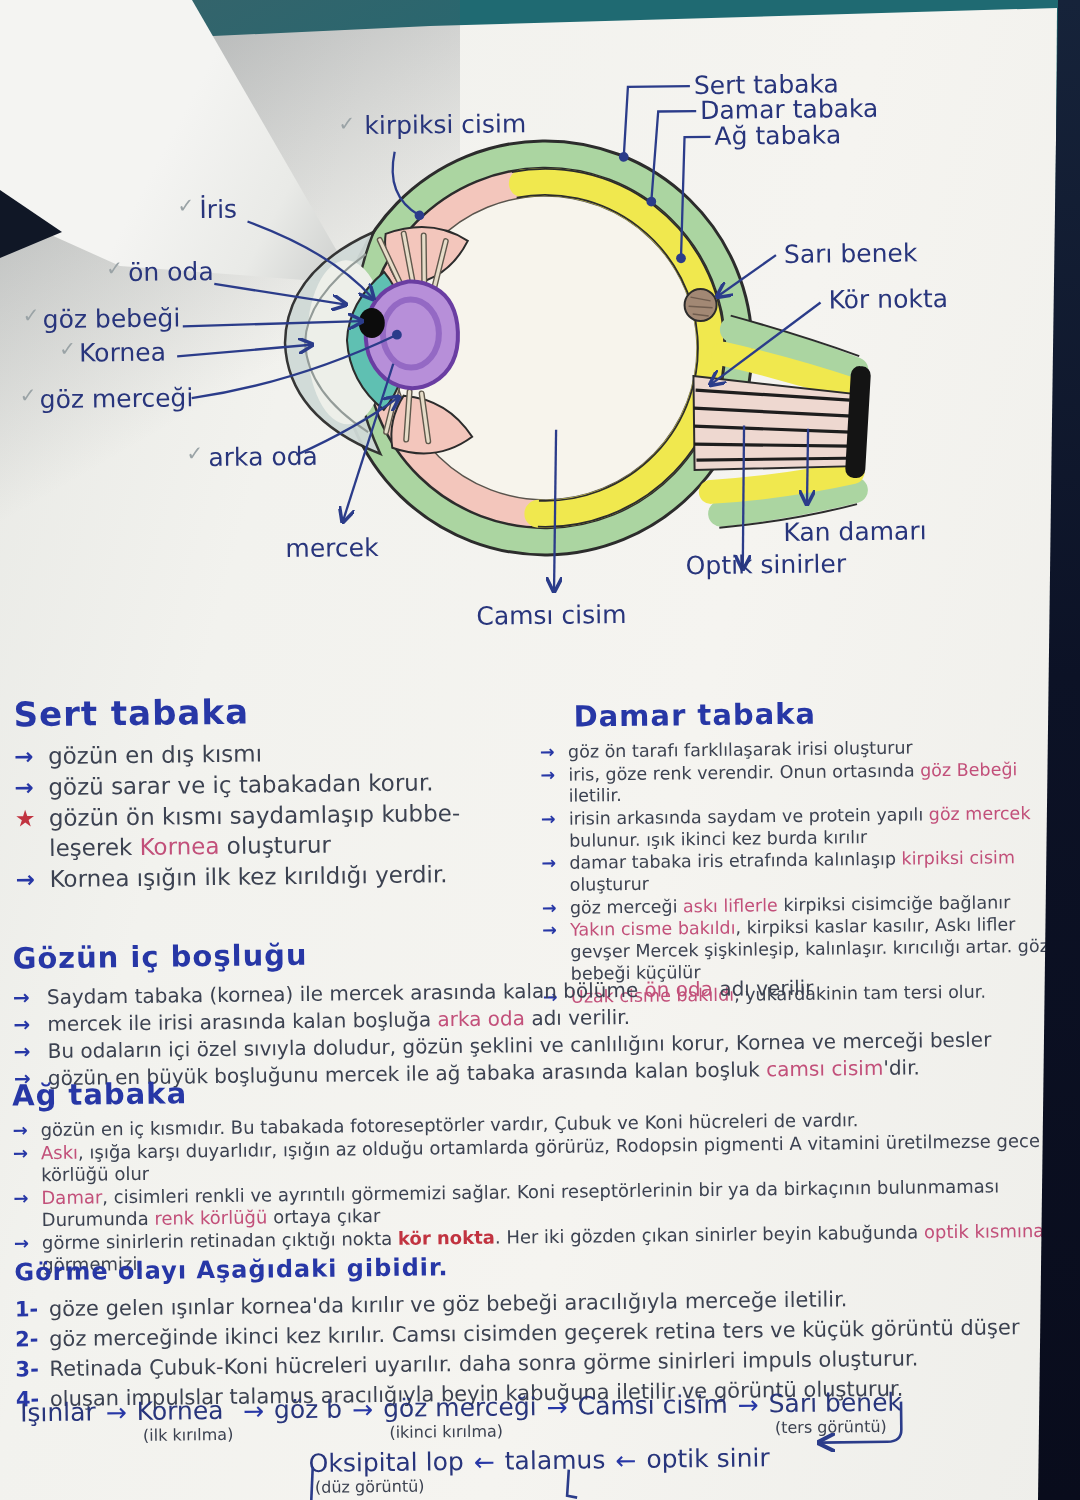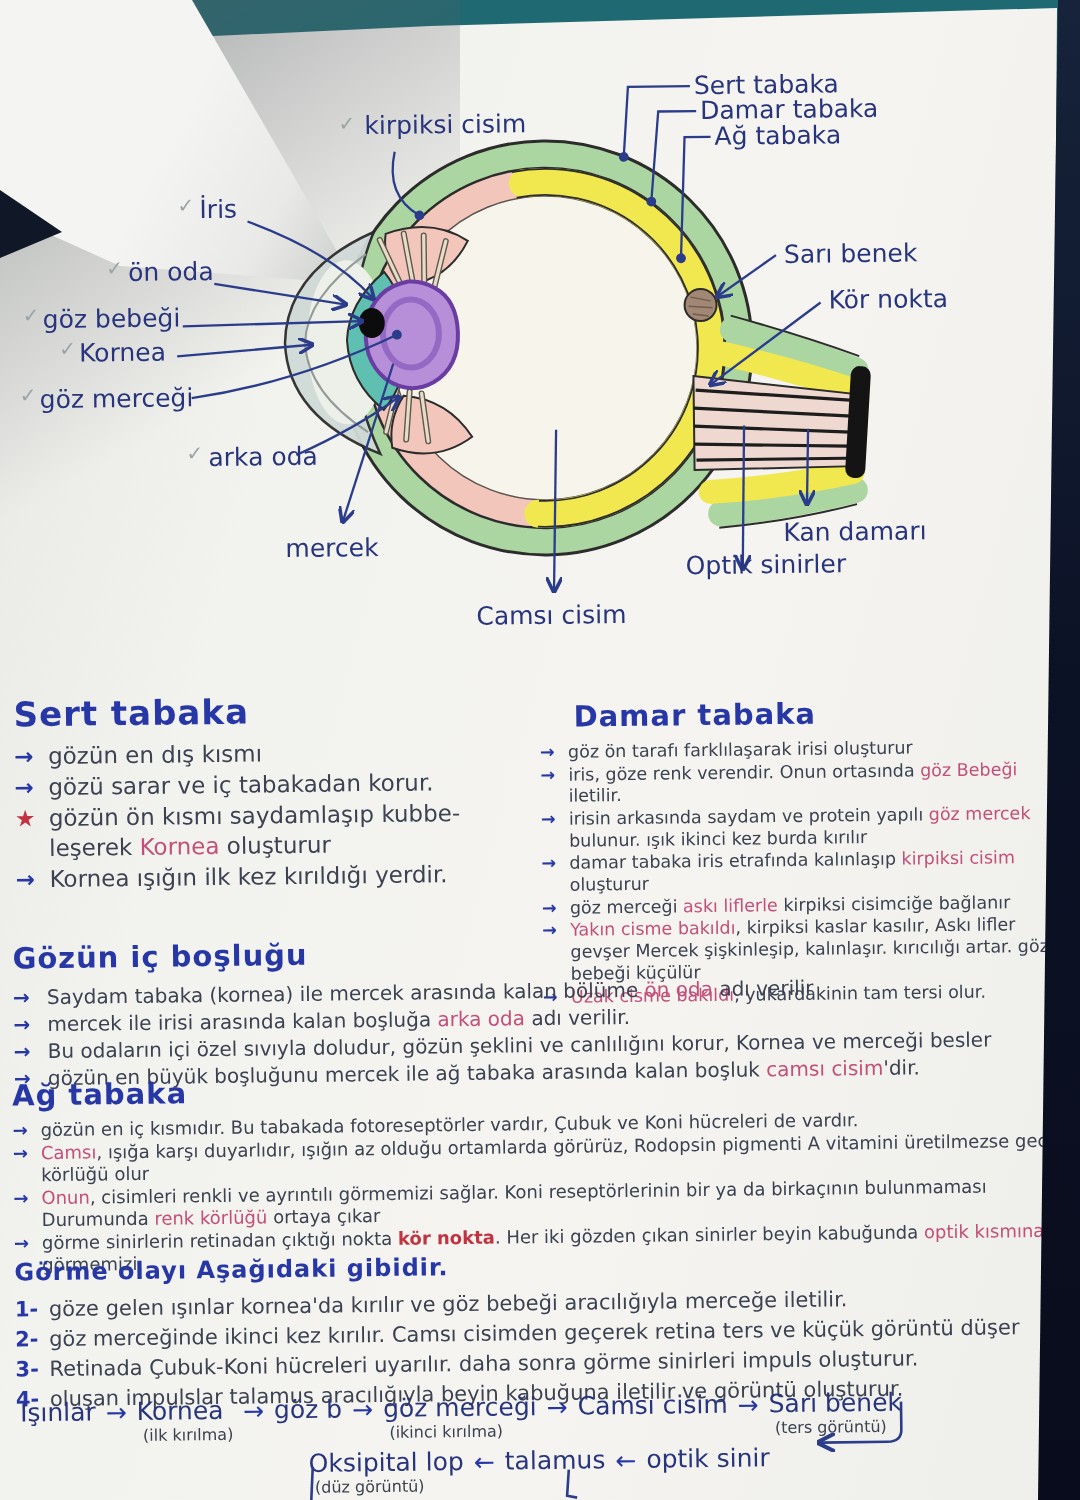--- a/index.html
+++ b/index.html
@@ -266,25 +266,25 @@
     </div>
 
     <div class="sec" id="sec-ag">
       <div class="h1">Ağ tabaka</div>
       <div class="line">
           <span class="mk">→</span>
           <span class="tx"><span>gözün en iç kısmıdır. Bu tabakada fotoreseptörler vardır, Çubuk ve Koni hücreleri de vardır.</span></span>
         </div>
       <div class="line">
           <span class="mk">→</span>
-          <span class="tx"><span class="hl-pink">Camsı</span><span>, ışığa karşı duyarlıdır, ışığın az olduğu ortamlarda görürüz, Rodopsin pigmenti A vitamini üretilmezse gece körlüğü olur</span></span>
-        </div>
-      <div class="line">
-          <span class="mk">→</span>
-          <span class="tx"><span class="hl-pink">Onun</span><span>, cisimleri renkli ve ayrıntılı görmemizi sağlar. Koni reseptörlerinin bir ya da birkaçının bulunmaması Durumunda </span><span class="hl-pink">renk körlüğü</span><span> ortaya çıkar</span></span>
+          <span class="tx"><span class="hl-pink">Askı</span><span>, ışığa karşı duyarlıdır, ışığın az olduğu ortamlarda görürüz, Rodopsin pigmenti A vitamini üretilmezse gece körlüğü olur</span></span>
+        </div>
+      <div class="line">
+          <span class="mk">→</span>
+          <span class="tx"><span class="hl-pink">Damar</span><span>, cisimleri renkli ve ayrıntılı görmemizi sağlar. Koni reseptörlerinin bir ya da birkaçının bulunmaması Durumunda </span><span class="hl-pink">renk körlüğü</span><span> ortaya çıkar</span></span>
         </div>
       <div class="line">
           <span class="mk">→</span>
           <span class="tx"><span>görme sinirlerin retinadan çıktığı nokta </span><span class="hl-red">kör nokta</span><span>. Her iki gözden çıkan sinirler beyin kabuğunda </span><span class="hl-pink">optik kısmına</span><span> görmemizi.</span></span>
         </div>
     </div>
 
     <div class="sec" id="sec-gorme">
       <div class="h1">Görme olayı Aşağıdaki gibidir.</div>
       <div class="line">

